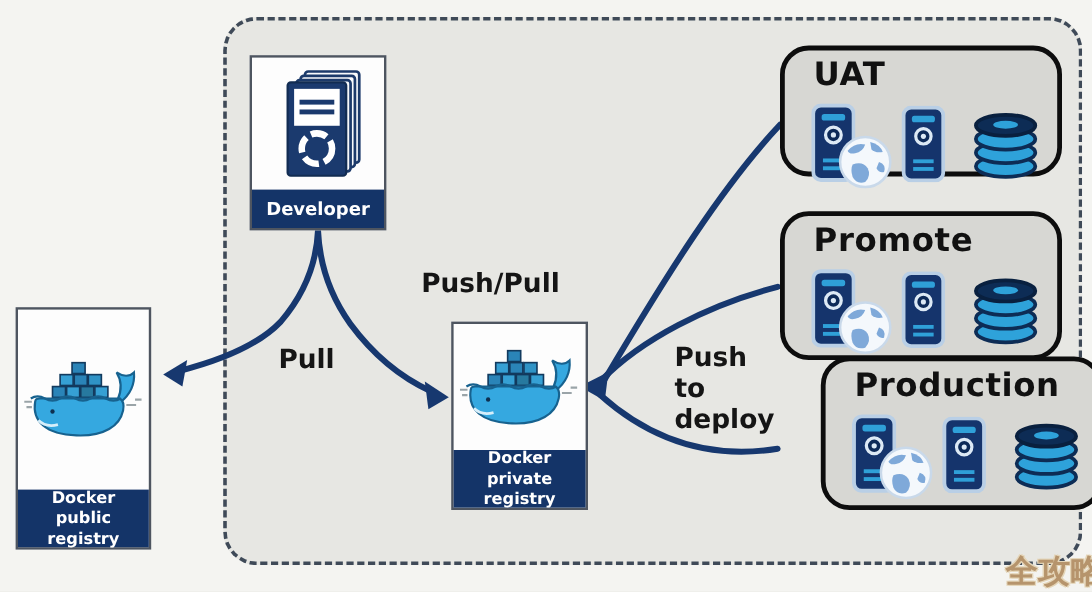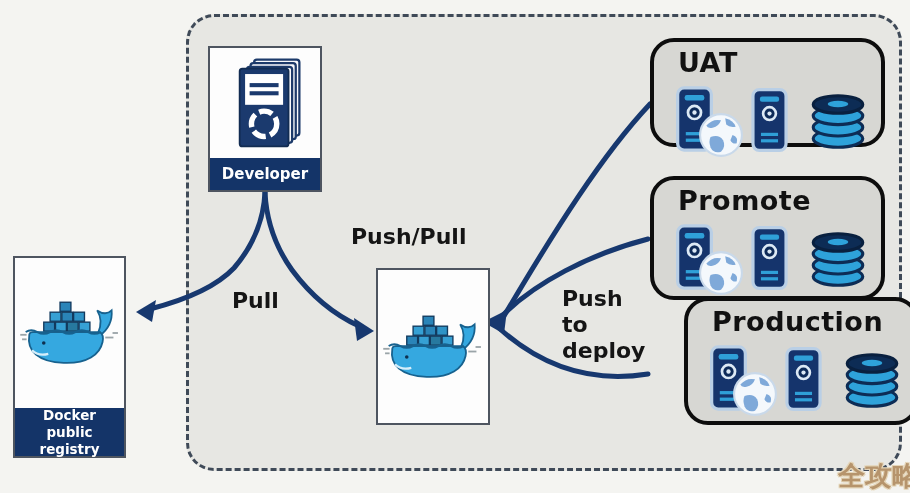--- a/index.html
+++ b/index.html
@@ -178,20 +178,21 @@
     </div>
     <div class="node-band">Docker public registry</div>
   </div>
 
   <div class="node priv">
     <div class="node-icon-area">
       <svg width="100" height="76">
           <use href="#sym-whale"></use>
         </svg>
     </div>
+    <div class="node-band">Docker private registry</div>
   </div>
 
   <div class="env uat">
     <div class="env-title">UAT</div>
     <svg class="srv1" width="37" height="66">
         <use href="#sym-server"></use>
       </svg>
     <svg class="srv2" width="37" height="64">
         <use href="#sym-server"></use>
       </svg>

